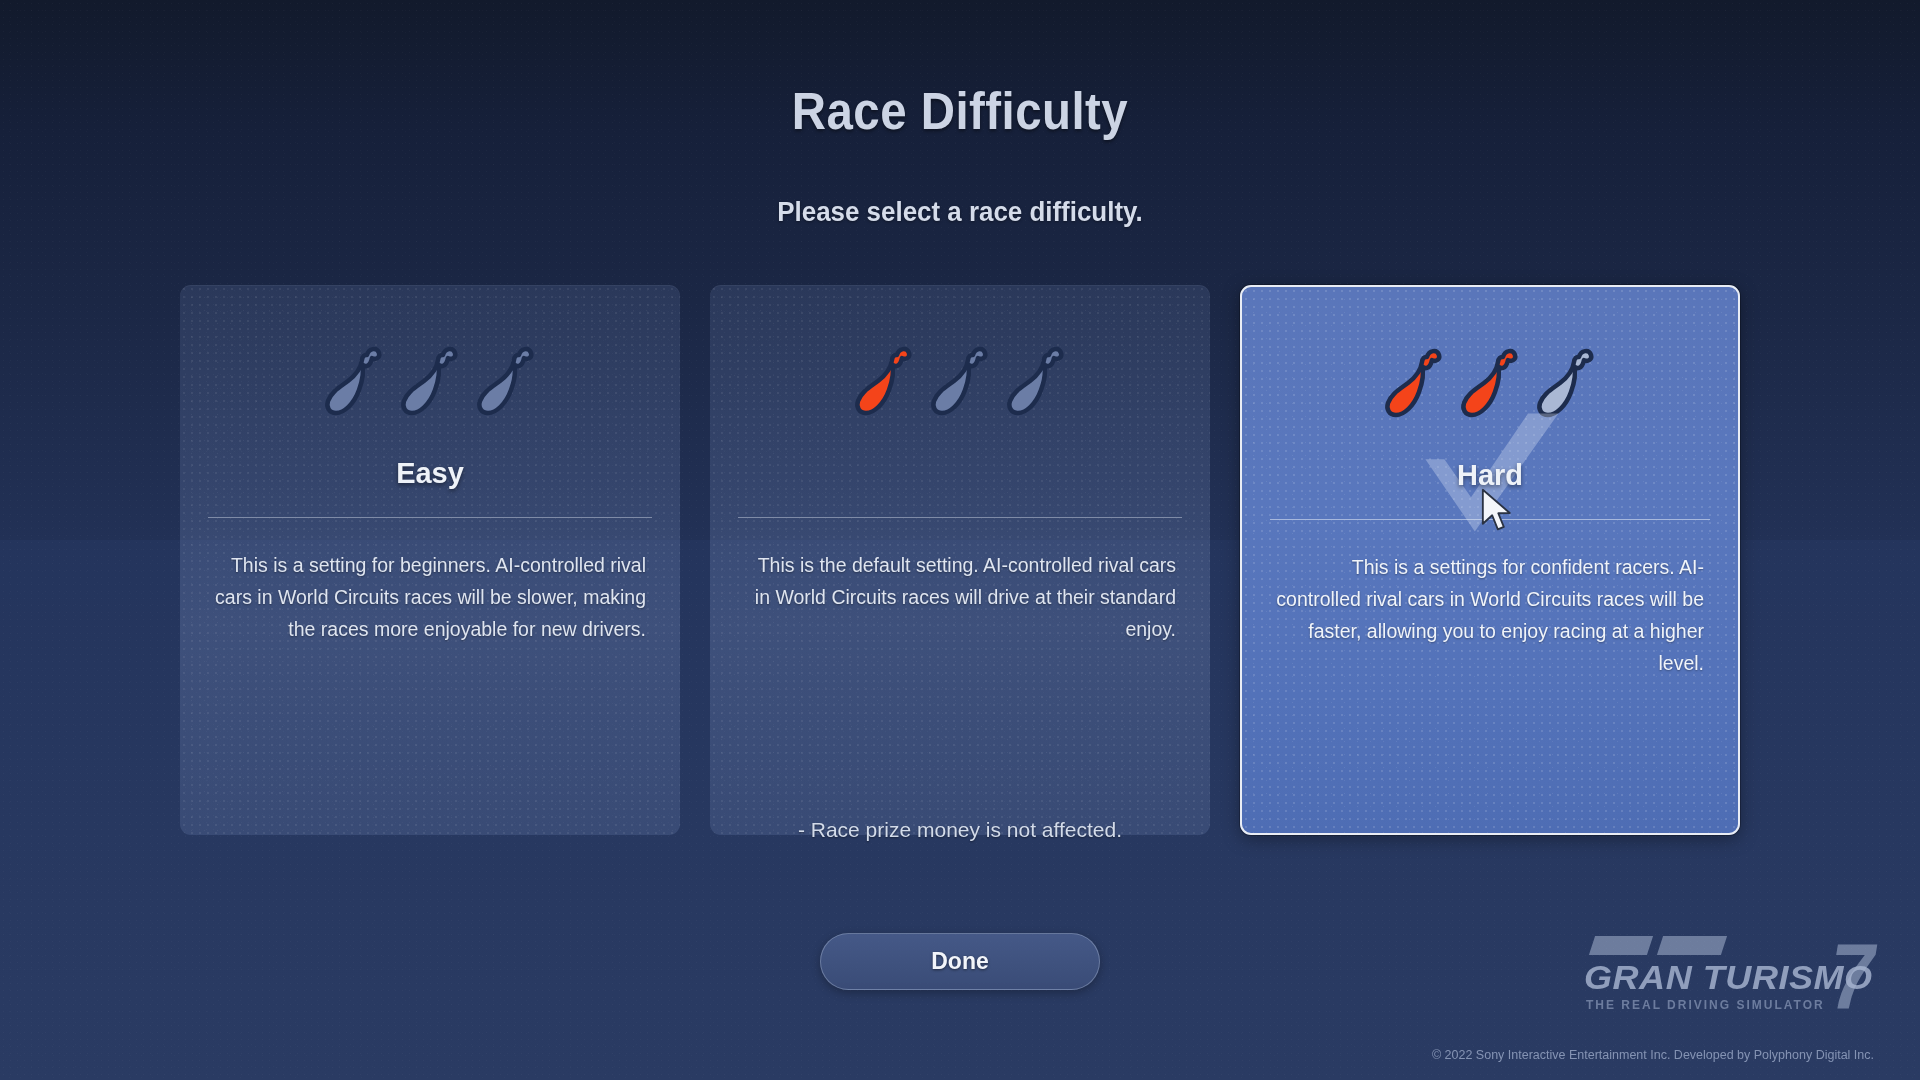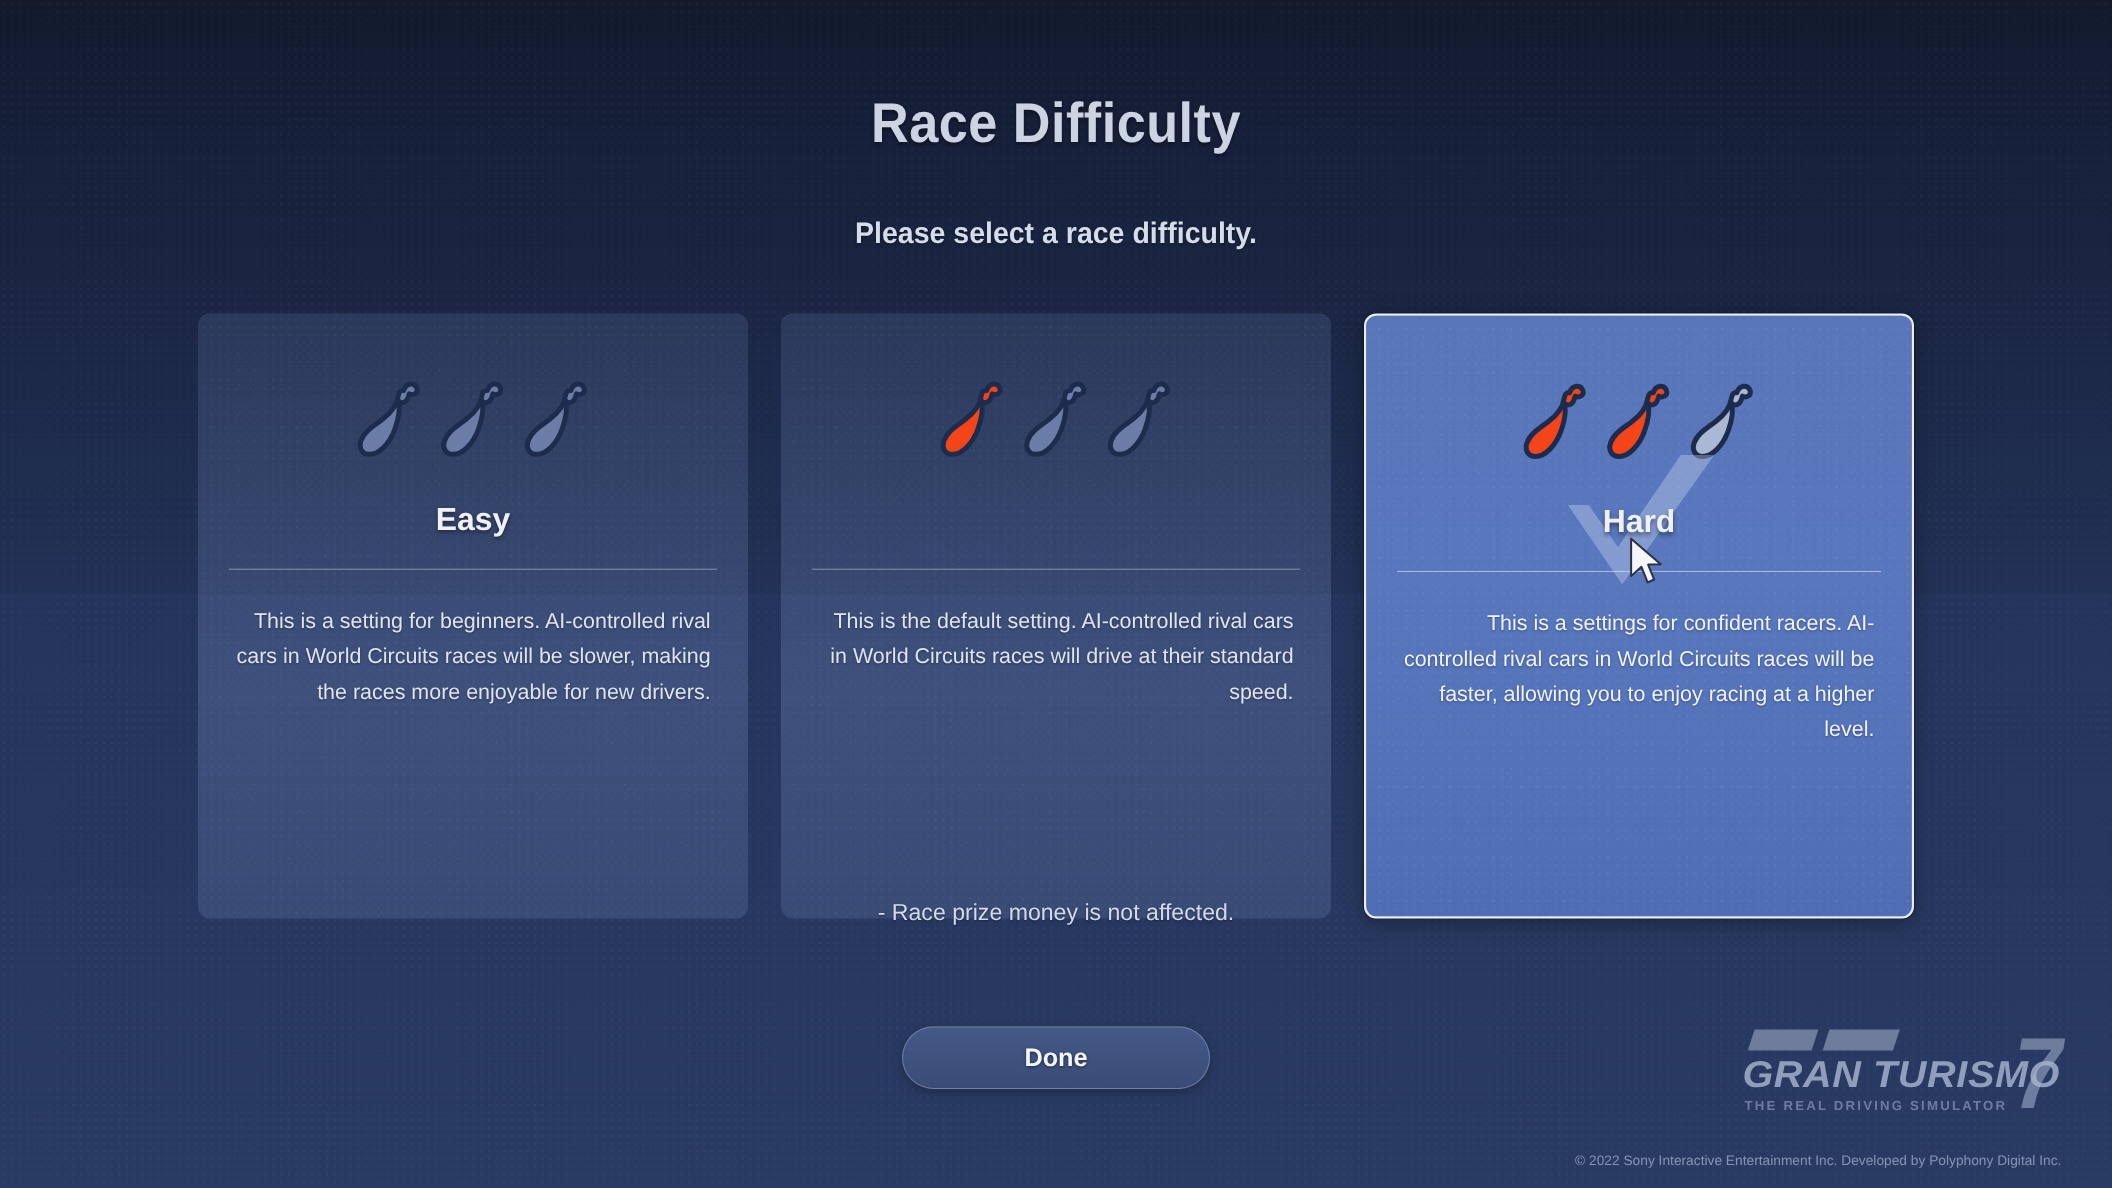--- a/index.html
+++ b/index.html
@@ -296,21 +296,21 @@
                  C41 28, 40 36, 36 47 C31 61, 21 70, 13 70 C6 70, 3 64, 5 58
                  C8 49, 17 44, 25 38 C33 32, 38 24, 39 17 C39.5 13, 41.5 11.5, 44 12 Z" fill="#6b7da6" stroke="#1d2c4d" stroke-width="4.5" stroke-linejoin="round"></path>
       </svg>
       <svg class="pepper" viewBox="0 0 62 78">
         <path d="M44 12 C46 5, 54 4, 56 10 C57.5 15, 52 17, 49 15 C47 25, 41 24, 39 21
                  C41 28, 40 36, 36 47 C31 61, 21 70, 13 70 C6 70, 3 64, 5 58
                  C8 49, 17 44, 25 38 C33 32, 38 24, 39 17 C39.5 13, 41.5 11.5, 44 12 Z" fill="#6b7da6" stroke="#1d2c4d" stroke-width="4.5" stroke-linejoin="round"></path>
       </svg>
     </div>
     <div class="divider"></div>
-    <div class="card-desc">This is the default setting. AI-controlled rival cars in World Circuits races will drive at their standard speed.</div>
+    <div class="card-desc">This is the default setting. AI-controlled rival cars in World Circuits races will drive at their standard enjoy.</div>
   </div>
 
   <div class="card selected">
     <div class="cardnoise"></div>
 
     <svg class="check-mark" viewBox="0 0 100 100">
       <path d="M16 38 L42 76 L86 14 L70 14 L40 58 L26 38 Z" fill="rgba(233,240,252,0.30)"></path>
     </svg>
 
     <div class="peppers">

